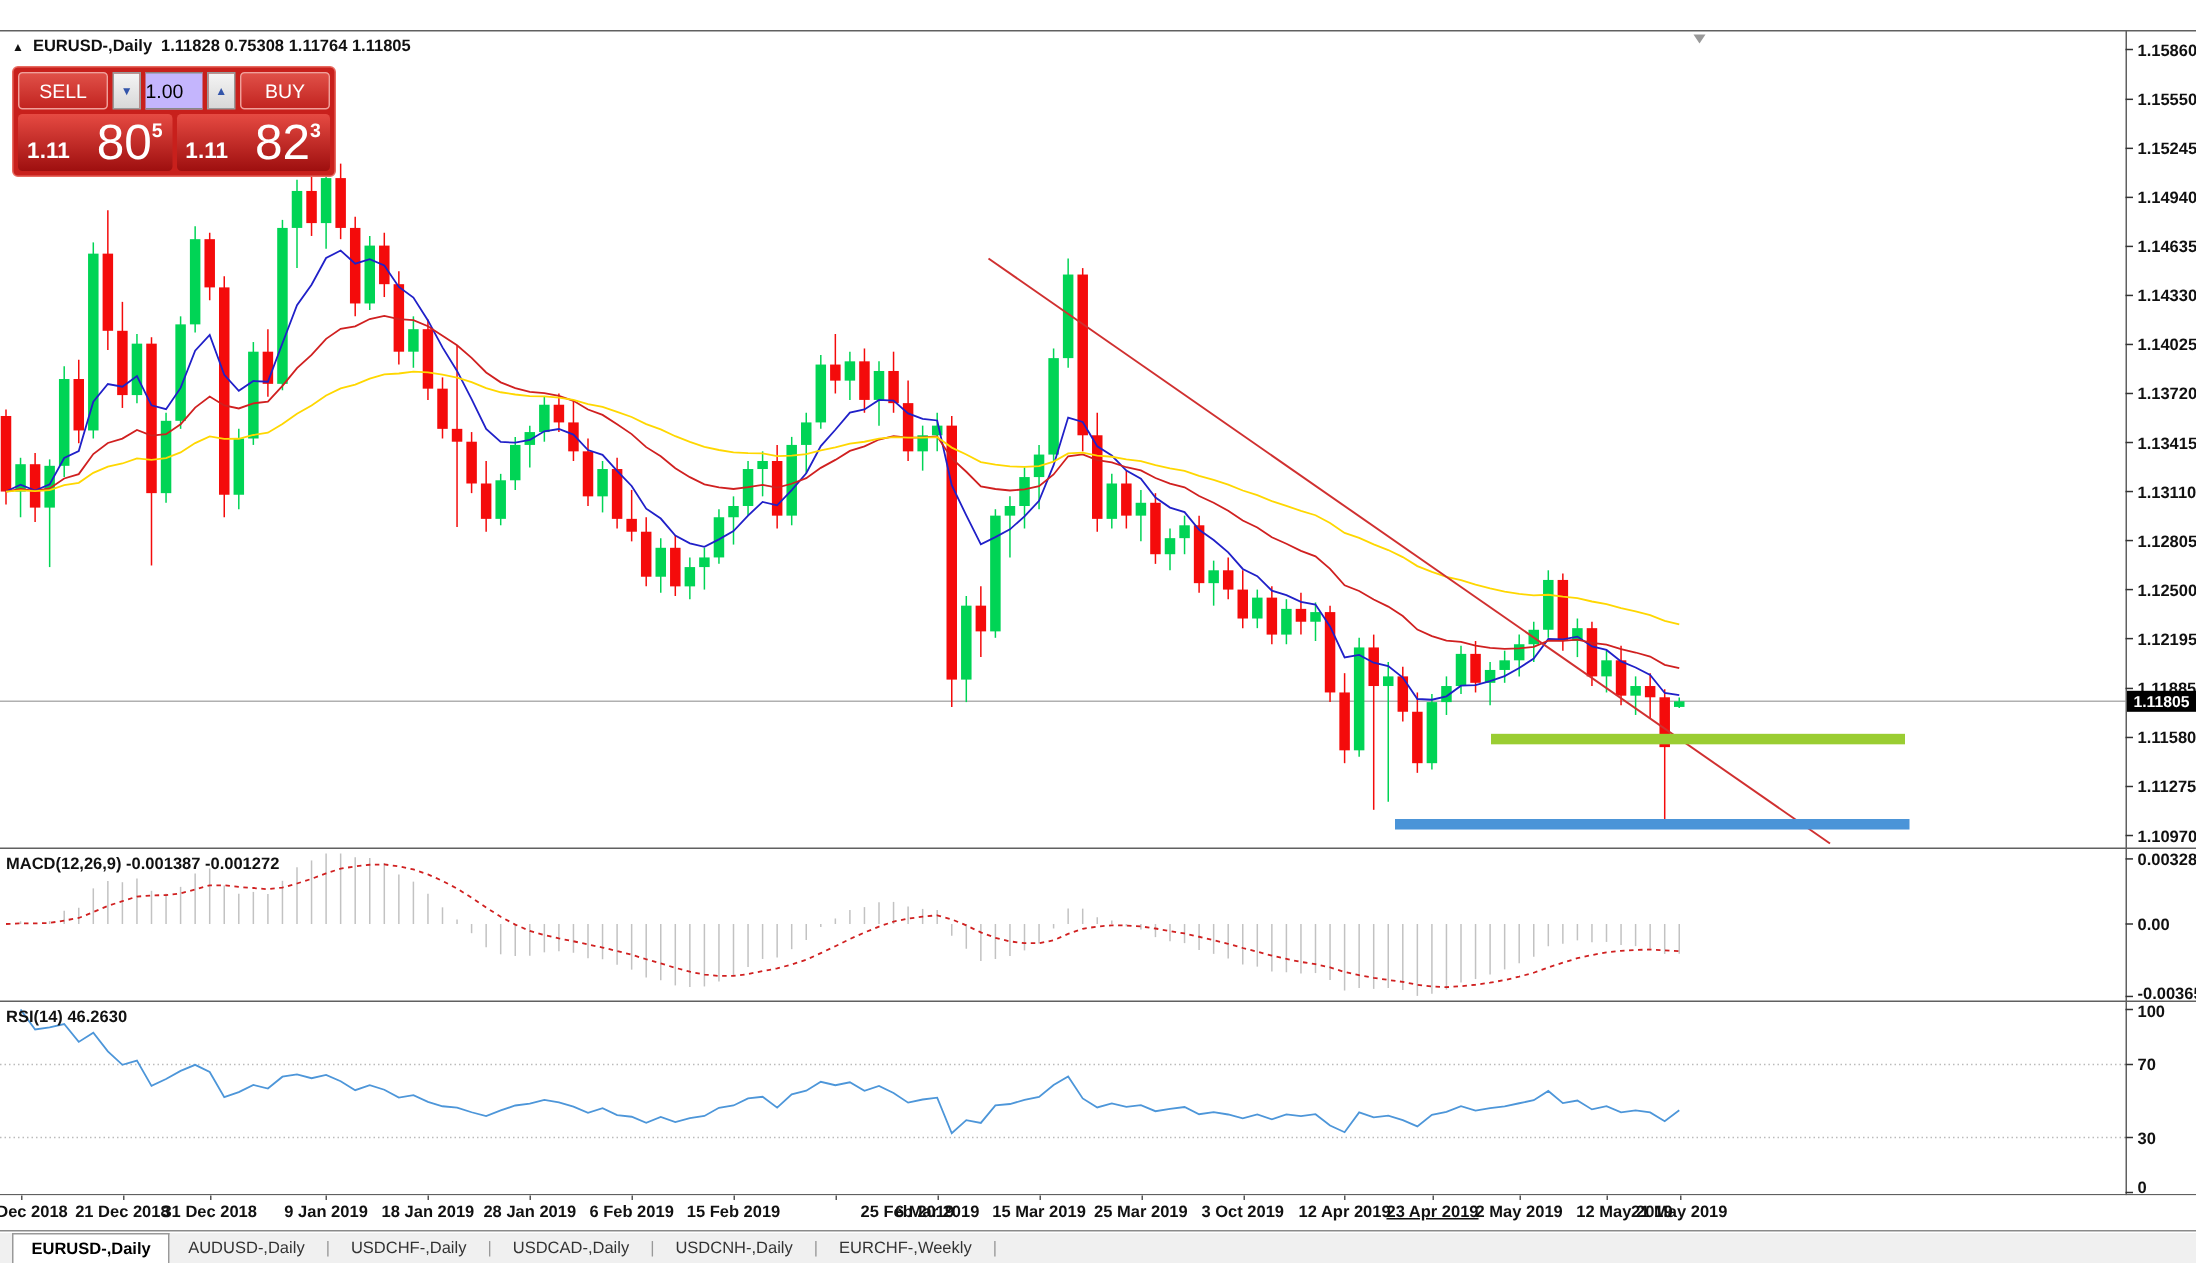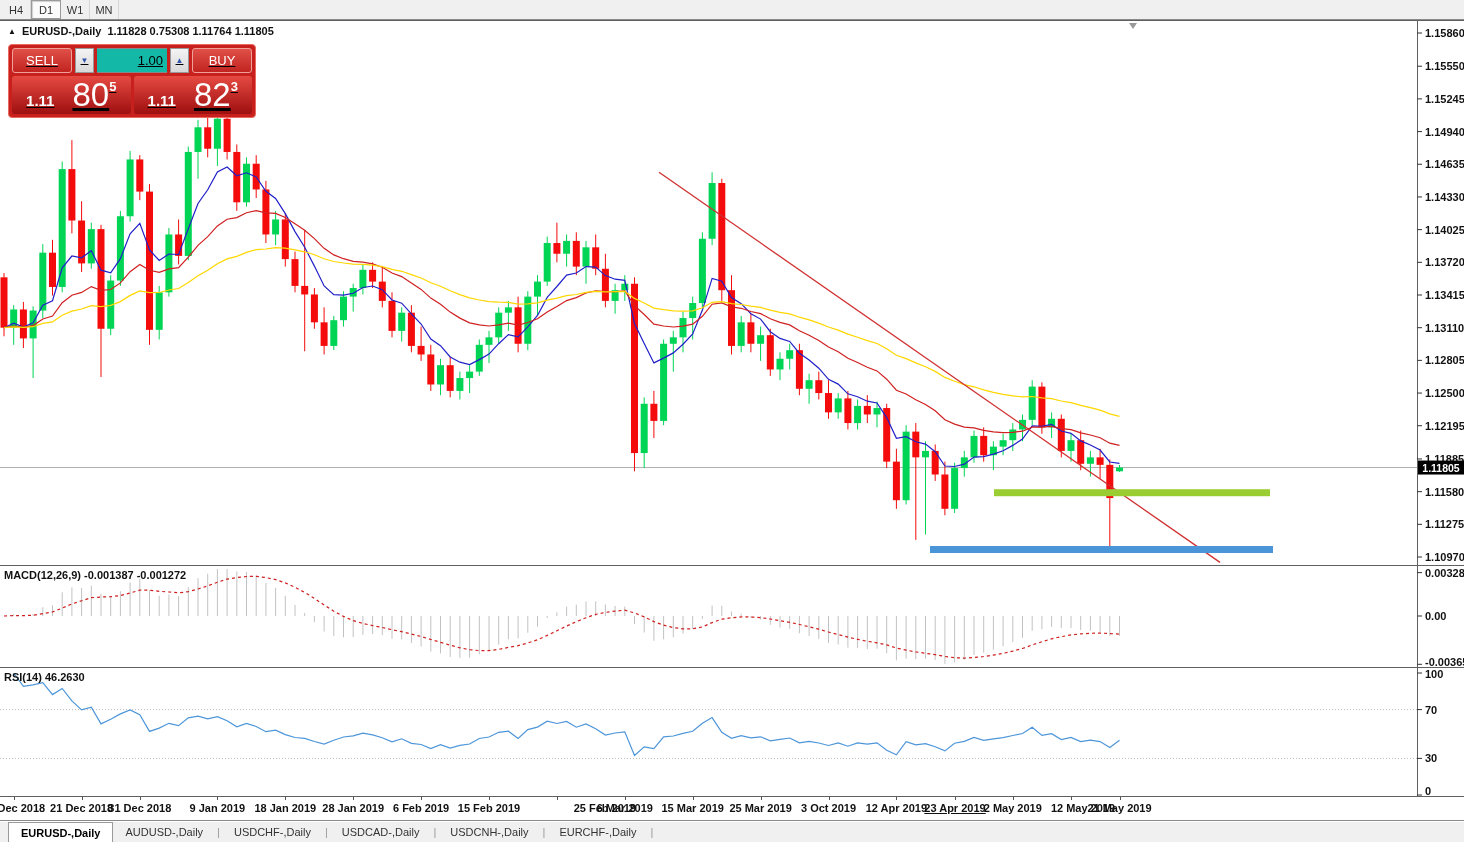--- a/index.html
+++ b/index.html
@@ -12,51 +12,45 @@
   
   .pane{position:absolute;left:0;background:#fff;}
   #main-pane{top:20px;height:546px;width:1464px;}
   #macd-pane{top:566px;height:102px;width:1464px;}
   #rsi-pane{top:668px;height:129px;width:1464px;}
   svg{display:block;}
   
   #chart-title{position:absolute;left:8px;top:25px;font-size:11px;font-weight:700;color:#111;display:flex;align-items:center;gap:6px;z-index:5;}
   #chart-title .tri{font-size:8px;color:#111;}
   
-  #trade-widget{position:absolute;left:8px;top:44px;width:248px;z-index:6;background:#c8201c;border:1px solid #e86a60;border-radius:4px;padding:3px;box-sizing:border-box;text-decoration:underline;}
+  #trade-widget{position:absolute;left:8px;top:44px;width:216px;z-index:6;background:#c8201c;border:1px solid #e86a60;border-radius:4px;padding:3px;box-sizing:border-box;}
   #tw-top{display:flex;height:25px;gap:3px;}
   .tw-btn{flex:0 0 58px;background:linear-gradient(#e05048,#c22420);border:1px solid #f0a09a;border-radius:3px;color:#fff;font-size:13px;display:flex;align-items:center;justify-content:center;}
   .spin-btn{flex:0 0 17px;background:linear-gradient(#f4f4f4,#d8d8d8);border:1px solid #999;display:flex;align-items:center;justify-content:center;font-size:8px;color:#3355aa;}
-  #volume-input{flex:1;border:1px solid #888;border-left:none;border-right:none;background:#14b8a6;font-size:13px;text-align:right;padding:0 4px 0 0;font-family:"Liberation Sans",sans-serif;min-width:0;}
+  #volume-input{flex:1;border:1px solid #888;border-left:none;border-right:none;background:#c4b5fd;font-size:13px;padding:0 4px 0 0;font-family:"Liberation Sans",sans-serif;min-width:0;}
   #tw-prices{display:flex;margin-top:3px;gap:3px;height:38px;}
   .price-panel{flex:1;border-radius:3px;background:linear-gradient(#e64a42,#9e0f0f);color:#fff;display:flex;align-items:center;justify-content:center;}
   .price-panel .pfx{font-size:15px;font-weight:700;align-self:flex-end;margin-bottom:5px;}
   .price-panel .big{font-size:33px;font-weight:400;line-height:36px;margin-left:18px;}
   .price-panel .sup{font-size:13px;font-weight:700;align-self:flex-start;margin-top:3px;}
   
   #date-axis{position:absolute;left:0;top:797px;width:1464px;height:24px;background:#fff;border-bottom:1px solid #8a8a8a;box-sizing:border-box;}
   .date-label{position:absolute;top:5px;transform:translateX(-50%);font-size:11px;font-weight:700;color:#111;white-space:nowrap;}
   .date-tick{position:absolute;top:0;width:1px;height:3px;background:#555;}
   
   #tab-bar{position:absolute;left:0;top:822px;width:1464px;height:20px;background:#f0f0f0;display:flex;align-items:stretch;padding-left:8px;box-sizing:border-box;font-size:11px;}
   .tab{display:flex;align-items:center;padding:0 12px;color:#333;}
   .tab.active{background:#fff;border:1px solid #999;border-bottom:none;font-weight:700;color:#000;}
   .tab-sep{display:flex;align-items:center;color:#999;padding:0 2px;}
 </style>
 </head>
 <body>
 
 <div id="app">
 
-  <div id="toolbar">
-      <div class="tf-btn">H4</div>
-      <div class="tf-btn active">D1</div>
-      <div class="tf-btn">W1</div>
-      <div class="tf-btn">MN</div>
-    </div>
 
   <div id="main-pane" class="pane">
     <svg id="main-svg" width="1464" height="546">
         <g>
           <line x1="0" y1="447.5338000000009" x2="1417" y2="447.5338000000009" stroke="#b0b0b0" stroke-width="1"></line>
         </g>
         <g>
           <line x1="4" y1="253.03839999999974" x2="4" y2="316.2627999999999" stroke="#f40b0b" stroke-width="1"></line>
           <rect x="0.5" y="257.32480000000163" width="7" height="50.36519999999922" fill="#f40b0b"></rect>
           <line x1="13.7" y1="285.18640000000096" x2="13.7" y2="324.83560000000136" stroke="#00d455" stroke-width="1"></line>
@@ -569,17 +563,17 @@
   <div id="tab-bar">
       <div class="tab active">EURUSD-,Daily</div>
       <div class="tab">AUDUSD-,Daily</div>
       <div class="tab-sep">|</div>
       <div class="tab">USDCHF-,Daily</div>
       <div class="tab-sep">|</div>
       <div class="tab">USDCAD-,Daily</div>
       <div class="tab-sep">|</div>
       <div class="tab">USDCNH-,Daily</div>
       <div class="tab-sep">|</div>
-      <div class="tab">EURCHF-,Daily</div>
+      <div class="tab">EURCHF-,Weekly</div>
       <div class="tab-sep">|</div>
     </div>
 
 </div>
 
 </body></html>

